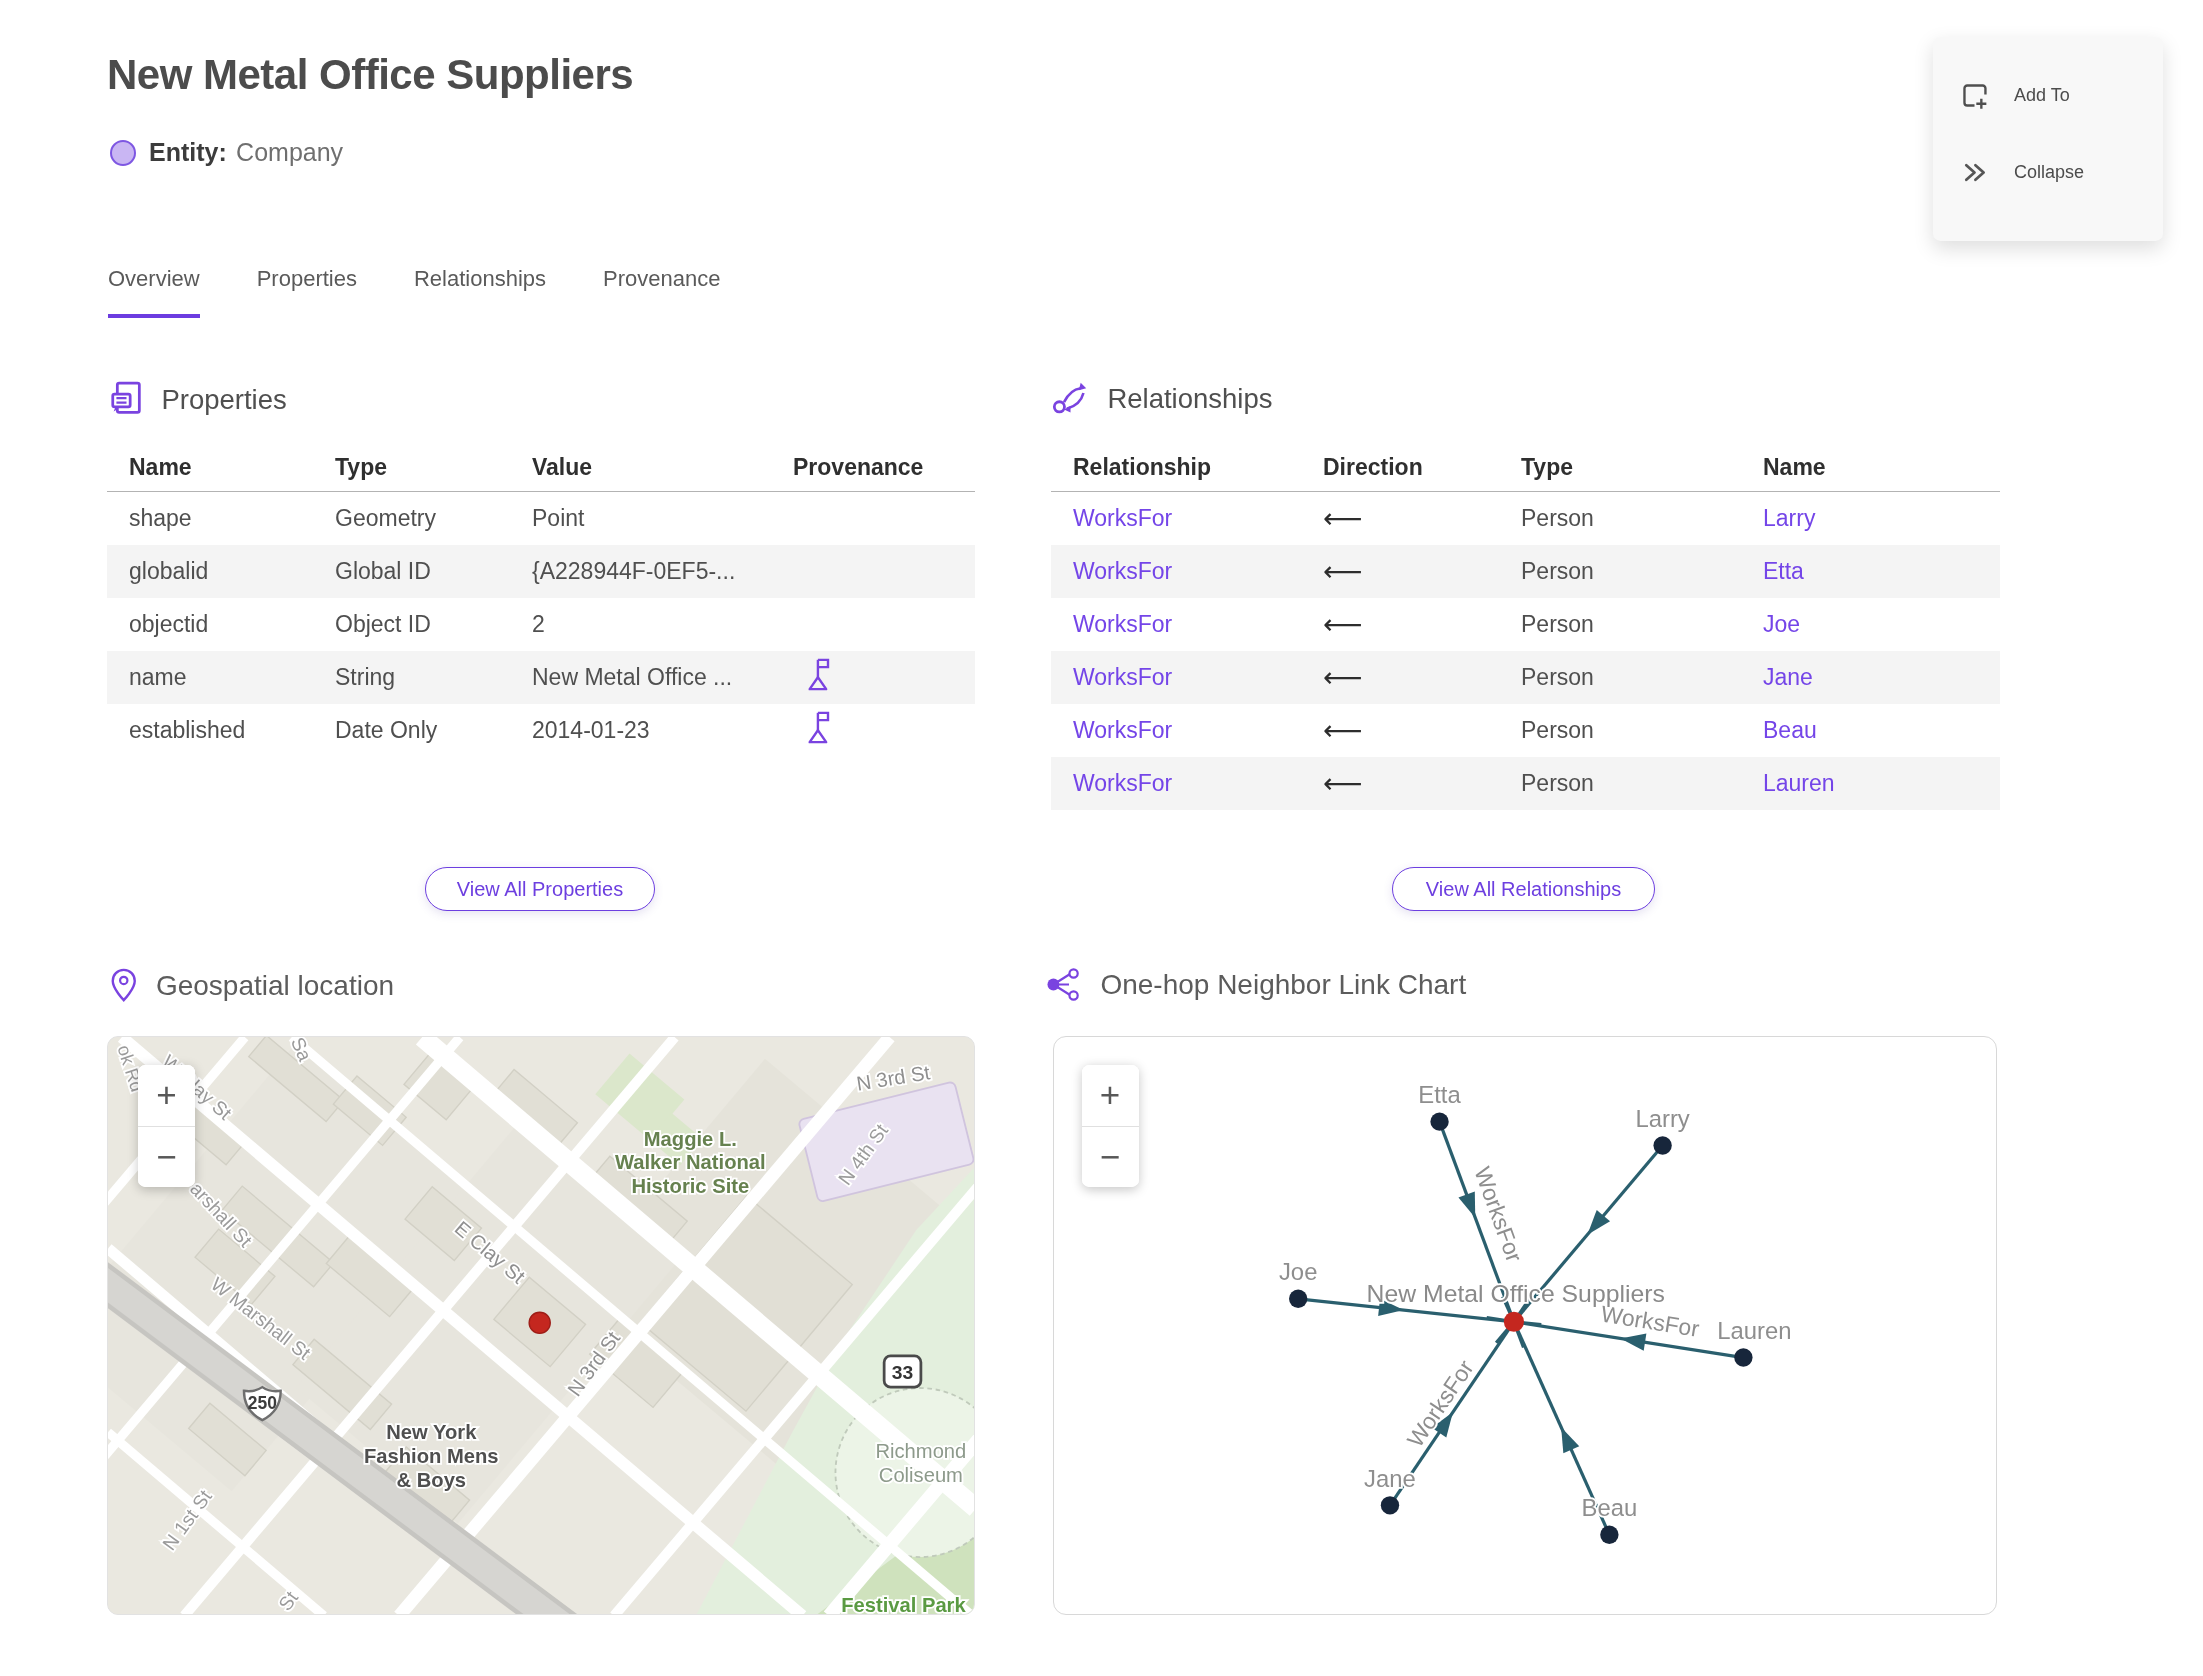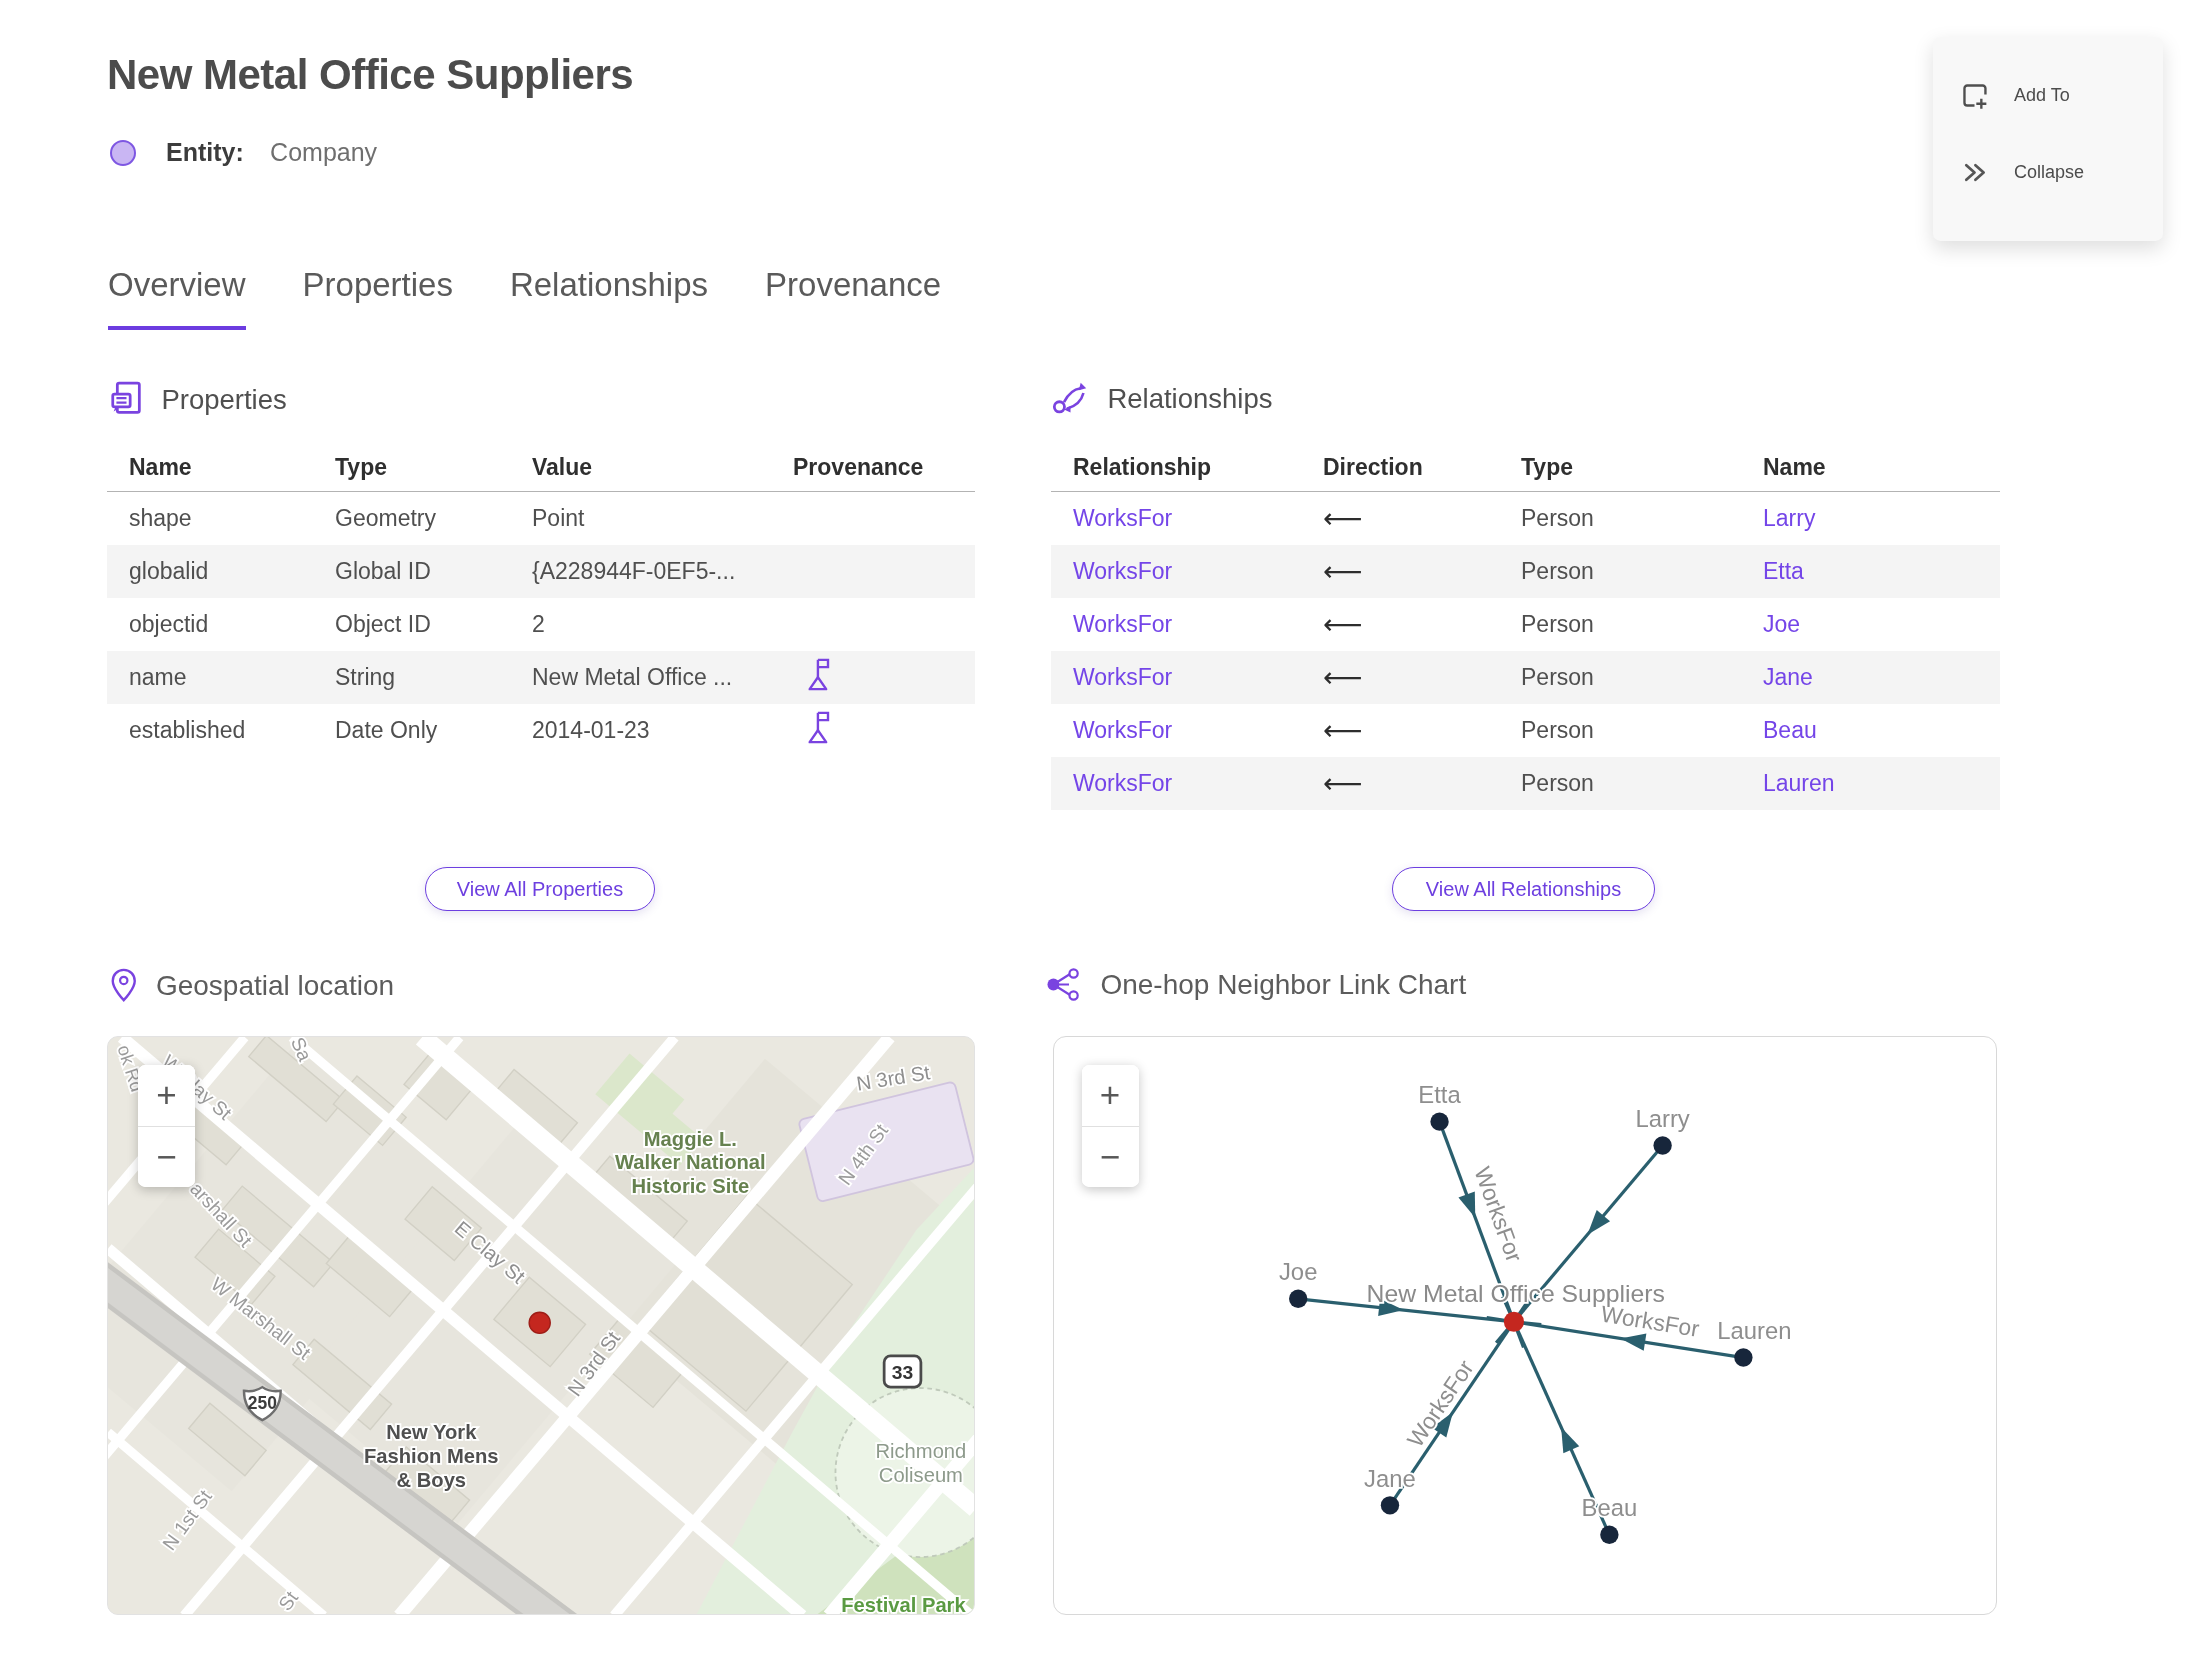--- a/index.html
+++ b/index.html
@@ -1,32 +1,32 @@
 <!DOCTYPE html>
 <html style="font-size:14.7px"><head>
 <meta charset="utf-8">
 <style>
   * { box-sizing: border-box; margin: 0; padding: 0; }
   html,body { width:2204px; height:1677px; background:#fff; overflow:hidden;
     font-family:"Liberation Sans","DejaVu Sans",sans-serif; }
   .page { position:relative; width:1824px; height:1677px; }
 
   .title { position:absolute; left:107px; top:51px; font-size:42px; font-weight:700; color:#4c4c4c; letter-spacing:-0.5px; }
-  .entity-row { position:absolute; left:110px; top:138px; display:flex; align-items:center; gap:30px; font-size:25px; }
+  .entity-row { position:absolute; left:110px; top:138px; display:flex; align-items:center; gap:13px; font-size:25px; }
   .entity-dot { width:26px; height:26px; border-radius:50%; background:#c9b6f3; border:2.8px solid #7e57e2; }
   .entity-label { font-weight:700; color:#3c3c3c; }
   .entity-type { color:#6f6f6f; margin-left:-3.7px; }
 
   .actions-card { position:absolute; left:1933px; top:37px; width:230px; height:204px; background:#f8f8f8;
     border-radius:7.3px; box-shadow:0 7.3px 20px rgba(0,0,0,0.13); padding:29px 0 0 26px; }
   .action-row { display:flex; align-items:center; gap:24px; height:59px; margin-bottom:18.4px; cursor:pointer; }
   .action-row span { font-size:18px; color:#4c4c4c; }
 
   .tabs { position:absolute; left:108px; top:266px; display:flex; gap:57px; }
-  .tab { font-size:33px; color:#5a5a5a; padding-bottom:22px; border-bottom:4.6px solid transparent; cursor:pointer; }
+  .tab { font-size:22px; color:#5a5a5a; padding-bottom:22px; border-bottom:4.6px solid transparent; cursor:pointer; }
   .tab.active { border-bottom-color:#6c3ce0; }
 
   .section-header { position:absolute; top:380px; display:flex; align-items:center; gap:18.4px; }
   .section-header .stitle { font-size:27.5px; color:#4f4f4f; }
 
   .table { position:absolute; top:444px; }
   .thead { display:grid; height:48px; align-items:center; font-size:23px; font-weight:700; color:#2f2f2f;
     border-bottom:1.8px solid #b3b3b3; }
   .trow { display:grid; height:53px; align-items:center; font-size:23px; color:#4f4f4f; }
   .trow.shaded { background:#f4f4f4; }

